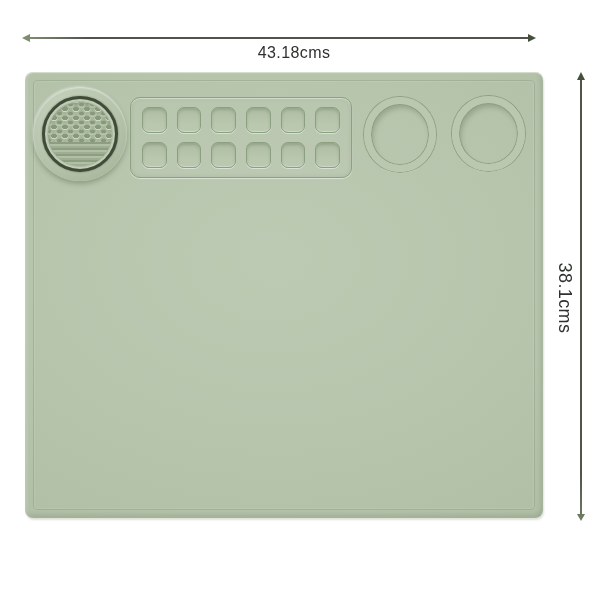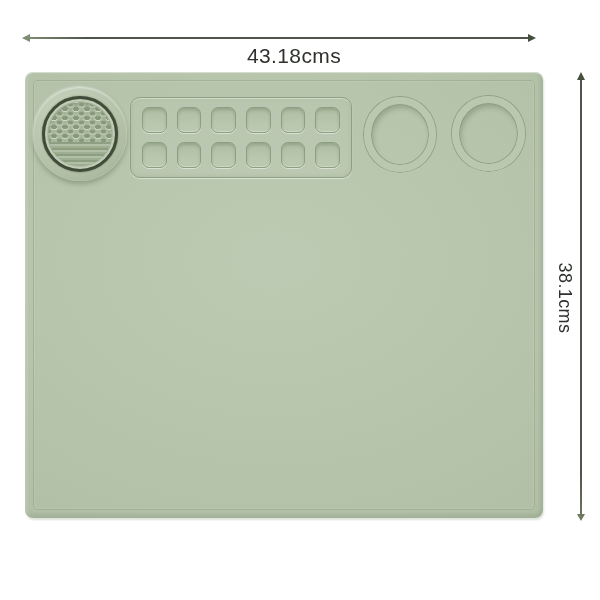--- a/index.html
+++ b/index.html
@@ -29,21 +29,21 @@
   .arrow-right {
     left: 528px; top: 34px;
     border-left: 8px solid #44503b;
     border-top: 4.5px solid transparent;
     border-bottom: 4.5px solid transparent;
   }
   .dim-h-label {
     position: absolute;
     left: 294px; top: 44px;
     transform: translateX(-50%);
-    font-size: 21px;
+    font-size: 16px;
     color: #2e322c;
     letter-spacing: 0.4px;
     white-space: nowrap;
   }
   .dim-v-line {
     position: absolute;
     left: 580px; top: 78px;
     width: 1.5px; height: 440px;
     background: linear-gradient(180deg, #50554c 0%, #50554c 90%, #6c7a60 100%);
   }

